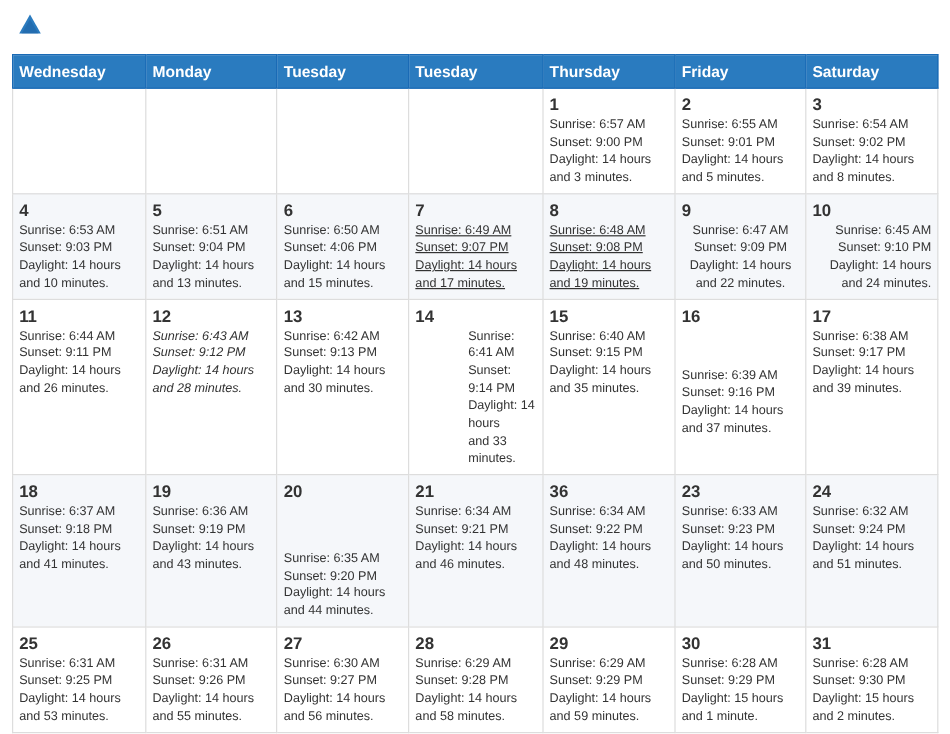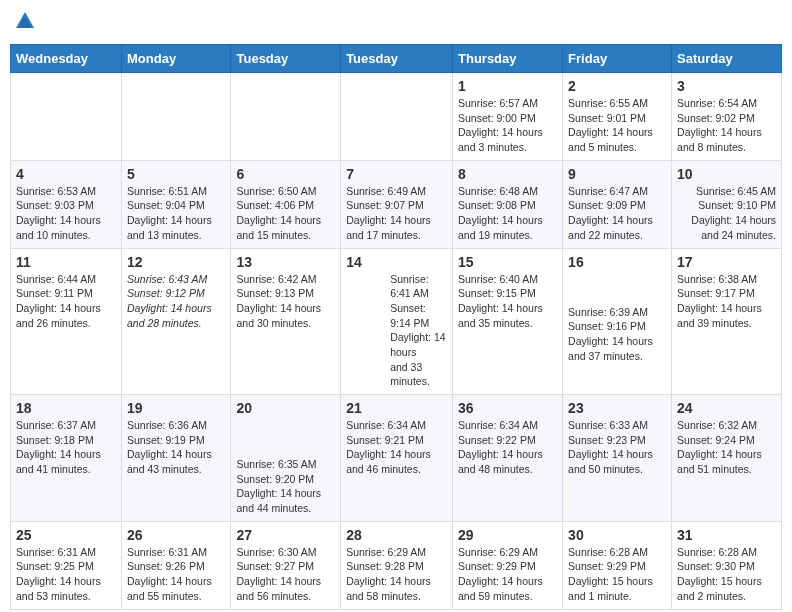--- a/index.html
+++ b/index.html
@@ -169,35 +169,35 @@
         </td>
         <td>
           <span class="day-number">6</span>
           <div class="day-info" style="white-space: pre-line;">Sunrise: 6:50 AM
 Sunset: 4:06 PM
 Daylight: 14 hours
 and 15 minutes.</div>
         </td>
         <td>
           <span class="day-number">7</span>
-          <div class="day-info" style="white-space: pre-line;">Sunrise: 6:49 AM
+          <div class="day-info" style="white-space: pre-line; text-decoration: underline;">Sunrise: 6:49 AM
 Sunset: 9:07 PM
 Daylight: 14 hours
 and 17 minutes.</div>
         </td>
         <td>
           <span class="day-number">8</span>
-          <div class="day-info" style="white-space: pre-line;">Sunrise: 6:48 AM
+          <div class="day-info" style="white-space: pre-line; text-decoration: underline;">Sunrise: 6:48 AM
 Sunset: 9:08 PM
 Daylight: 14 hours
 and 19 minutes.</div>
         </td>
         <td>
           <span class="day-number">9</span>
-          <div class="day-info" style="white-space: pre-line;">Sunrise: 6:47 AM
+          <div class="day-info" style="white-space: pre-line; text-align: center;">Sunrise: 6:47 AM
 Sunset: 9:09 PM
 Daylight: 14 hours
 and 22 minutes.</div>
         </td>
         <td>
           <span class="day-number">10</span>
           <div class="day-info" style="white-space: pre-line; text-align: right;">Sunrise: 6:45 AM
 Sunset: 9:10 PM
 Daylight: 14 hours
 and 24 minutes.</div>

